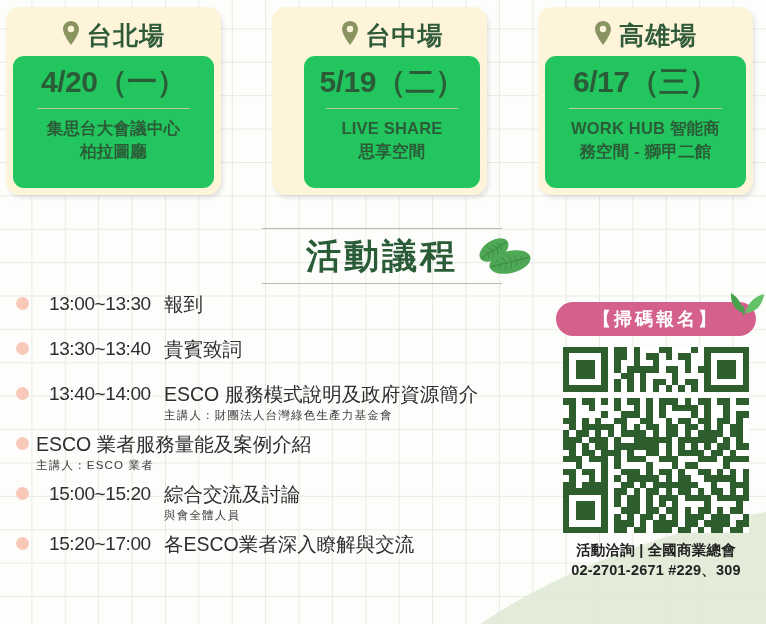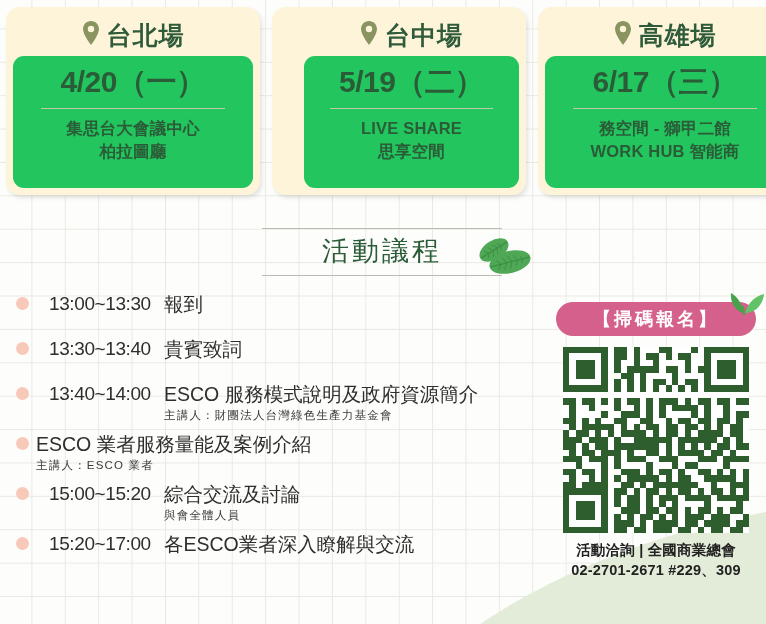--- a/index.html
+++ b/index.html
@@ -46,21 +46,21 @@
   #stage {
     position: absolute;
     inset: 0;
     z-index: 3;
   }
 
   
   .venue-card {
     position: absolute;
     top: 7px;
-    width: 254px;
+    width: 215px;
     height: 188px;
     background: #fdf4d9;
     border-radius: 14px;
     box-shadow: 2px 3px 4px rgba(0,0,0,.10);
     padding: 7px;
     display: flex;
     flex-direction: column;
     align-items: center;
   }
   #venue-card-0 { left: 6px; }
@@ -125,22 +125,22 @@
     width: 240px;
     text-align: center;
   }
   #agenda-heading-rule-top,
   #agenda-heading-rule-bottom {
     height: 1px;
     background: #b9bcb3;
     width: 100%;
   }
   #agenda-heading {
-    font-size: 27px;
-    font-weight: normal;
+    font-size: 35px;
+    font-weight: bold;
     color: #2b5c38;
     letter-spacing: 3px;
     line-height: 1;
     padding: 9px 0 10px;
   }
   #agenda-leaves {
     position: absolute;
     left: 472px;
     top: 230px;
   }
@@ -288,22 +288,22 @@
       <span class="pin-icon">
         <svg width="18" height="24" viewBox="0 0 18 24">
             <path d="M9 0C4.6 0 1 3.6 1 8c0 5.8 8 16 8 16s8-10.2 8-16c0-4.4-3.6-8-8-8zm0 11.2A3.2 3.2 0 1 1 9 4.8a3.2 3.2 0 0 1 0 6.4z" fill="#8a9461"></path>
           </svg>
       </span>
       <span class="venue-city">高雄場</span>
     </div>
     <div class="venue-body">
       <div class="venue-date">6/17（三）</div>
       <div class="venue-rule"></div>
+      <div class="venue-place">WORK HUB 智能商</div>
       <div class="venue-place">務空間 - 獅甲二館</div>
-      <div class="venue-place">WORK HUB 智能商</div>
     </div>
   </div>
 
   <div id="agenda-heading-wrap">
     <div id="agenda-heading-rule-top"></div>
     <div id="agenda-heading">活動議程</div>
     <div id="agenda-heading-rule-bottom"></div>
   </div>
 
   <div id="agenda-leaves">

